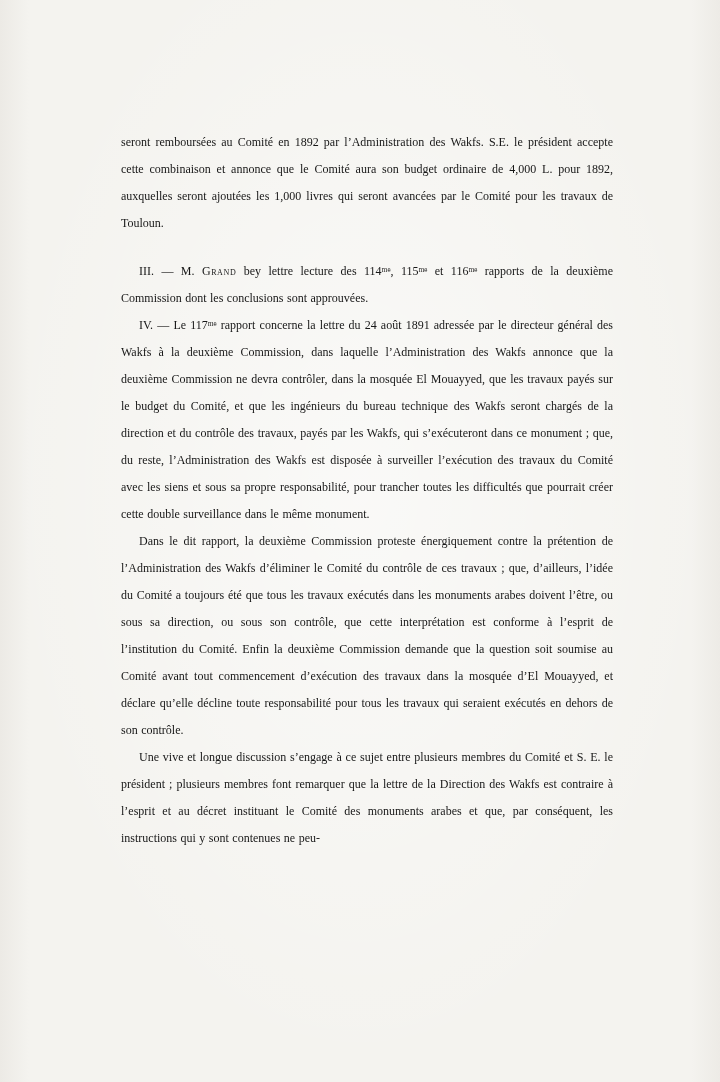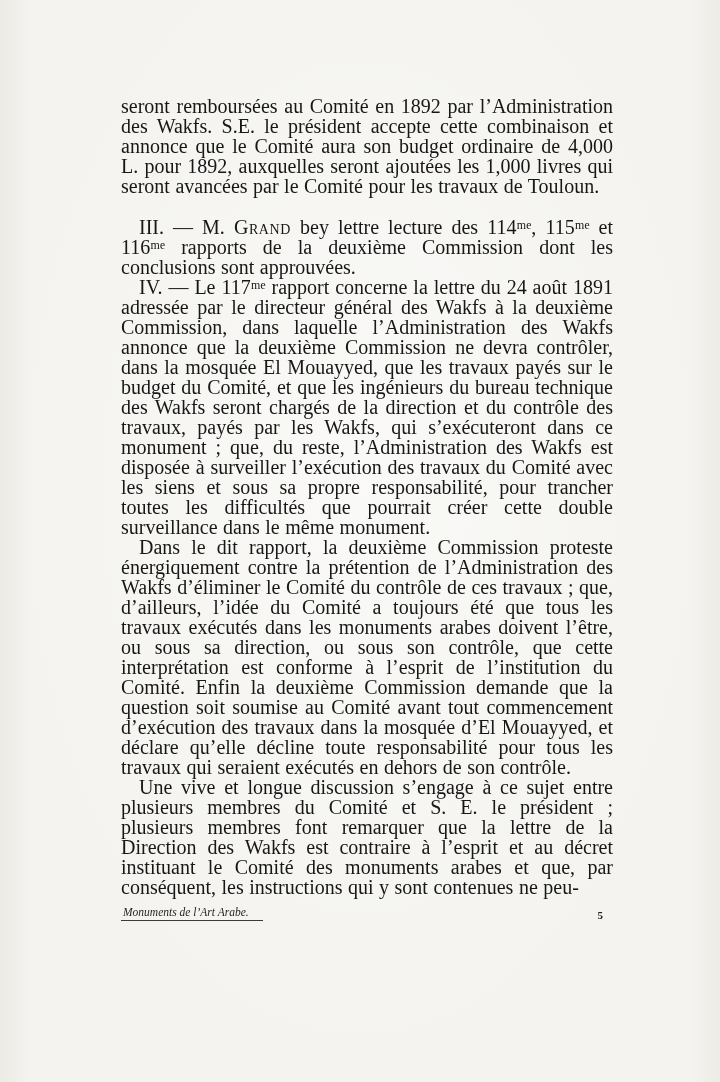--- a/index.html
+++ b/index.html
@@ -28,25 +28,25 @@
     left: 0;
     width: 100%;
     text-align: center;
     font-size: 15px;
     font-weight: bold;
     letter-spacing: 1px;
     color: #161616;
   }
   .text-block {
     position: absolute;
-    top: 96px;
+    top: 129px;
     left: 121px;
     width: 492px;
-    font-size: 20px;
-    line-height: 20px;
+    font-size: 12px;
+    line-height: 27px;
     text-align: justify;
     color: #171717;
   }
   .para {
     margin: 0;
     text-indent: 18px;
     word-spacing: 0.5px;
   }
   .para.no-indent {
     text-indent: 0;
@@ -93,18 +93,14 @@
     <p class="para"><span>III. — M. </span><span class="smallcaps">Grand</span><span> bey lettre lecture des 114ᵐᵉ, 115ᵐᵉ et 116ᵐᵉ rapports de la deuxième Commission dont les conclusions sont approuvées.</span></p>
 
     <p class="para">IV. — Le 117ᵐᵉ rapport concerne la lettre du 24 août 1891 adressée par le directeur général des Wakfs à la deuxième Commission, dans laquelle l’Administration des Wakfs annonce que la deuxième Commission ne devra contrôler, dans la mosquée El Mouayyed, que les travaux payés sur le budget du Comité, et que les ingénieurs du bureau technique des Wakfs seront chargés de la direction et du contrôle des travaux, payés par les Wakfs, qui s’exécuteront dans ce monument ; que, du reste, l’Administration des Wakfs est disposée à surveiller l’exécution des travaux du Comité avec les siens et sous sa propre responsabilité, pour trancher toutes les difficultés que pourrait créer cette double surveillance dans le même monument.</p>
 
     <p class="para">Dans le dit rapport, la deuxième Commission proteste énergiquement contre la prétention de l’Administration des Wakfs d’éliminer le Comité du contrôle de ces travaux ; que, d’ailleurs, l’idée du Comité a toujours été que tous les travaux exécutés dans les monuments arabes doivent l’être, ou sous sa direction, ou sous son contrôle, que cette interprétation est conforme à l’esprit de l’institution du Comité. Enfin la deuxième Commission demande que la question soit soumise au Comité avant tout commencement d’exécution des travaux dans la mosquée d’El Mouayyed, et déclare qu’elle décline toute responsabilité pour tous les travaux qui seraient exécutés en dehors de son contrôle.</p>
 
     <p class="para">Une vive et longue discussion s’engage à ce sujet entre plusieurs membres du Comité et S. E. le président ; plusieurs membres font remarquer que la lettre de la Direction des Wakfs est contraire à l’esprit et au décret instituant le Comité des monuments arabes et que, par conséquent, les instructions qui y sont contenues ne peu-</p>
 
   </div>
 
-  <div class="footer">
-    <span class="footer-title">Monuments de l’Art Arabe.</span>
-    <span class="footer-sig">5</span>
-  </div>
 
 </div>
 
 </body></html>

